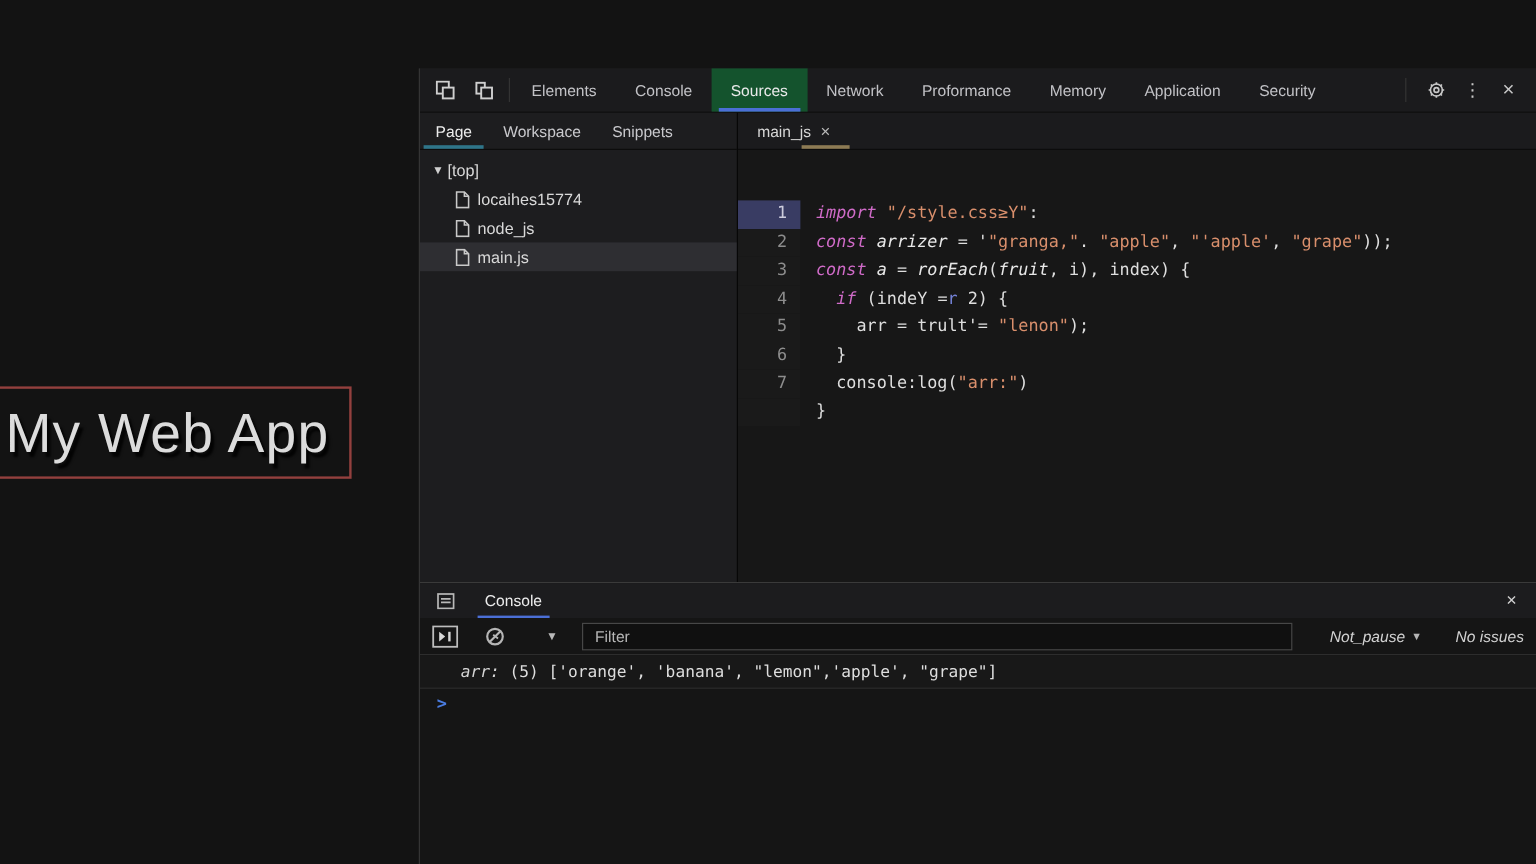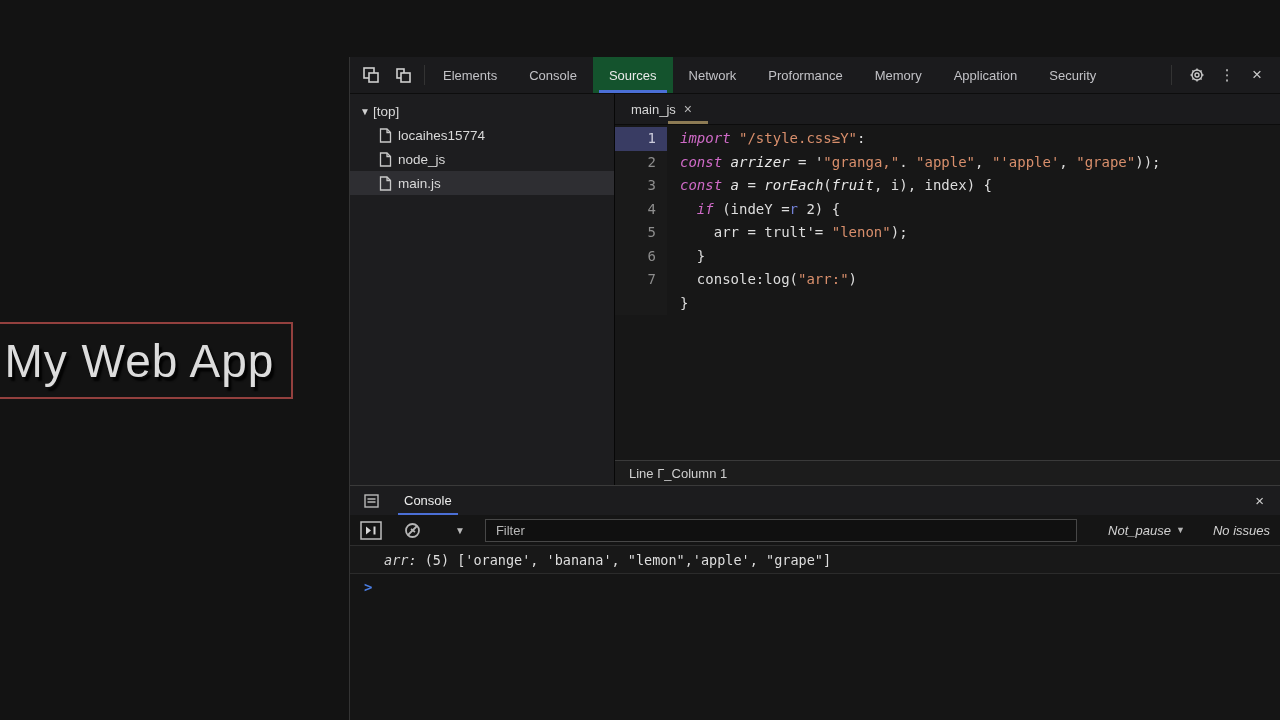--- a/index.html
+++ b/index.html
@@ -42,21 +42,21 @@
   .side-tab.sel::after { content:""; position:absolute; left:3px; right:3px; bottom:0; height:3px; background:#2f7589; }
   .tree { flex:1; padding-top:5px; font-size:13.5px; color:#d9d9d9; overflow:hidden; }
   .tree-row { height:24px; display:flex; align-items:center; cursor:pointer; white-space:nowrap; }
   .tree-row.sel { background:#2e2e32; }
   .tree-caret { width:12px; margin-left:10px; color:#d0d0d0; font-size:10px; }
   .tree-indent { width:29px; flex:0 0 29px; }
   .tree-ficon { width:13px; height:15px; margin-right:6px; flex:0 0 13px; }
   .root-label { margin-left:1px; }
 
   
-  .editor { flex:1; display:flex; flex-direction:column; background:#171717; min-width:0; }
+  .editor { flex:1; display:flex; flex-direction:column; background:#171717; min-width:0;gap:40px; }
   .ed-tabbar { height:31px; flex:0 0 31px; background:#1b1b1d; border-bottom:1px solid #0c0c0c; display:flex; position:relative; }
   .ed-tab { display:flex; align-items:center; gap:8px; padding:0 12px 0 16px; font-size:13px; color:#d6d6d6; cursor:pointer; }
   .ed-tab .x { color:#b9b9b9; font-size:14px; cursor:pointer; }
   .ed-tab-underline { position:absolute; left:53px; bottom:0; width:40px; height:3px; background:#8d7b54; }
   .code { flex:1; font-family:"DejaVu Sans Mono",monospace; font-size:14px; line-height:23.5px; padding-top:2px; overflow:hidden; }
   .code-line { display:flex; }
   .gutter { width:52px; flex:0 0 52px; text-align:right; padding-right:11px; color:#8d8d8d; background:#1a1a1a; }
   .gutter.hl { background:#393c63; color:#ccccdc; }
   .code-text { padding-left:13px; white-space:pre; }
   .seg-kw  { color:#d06bc8; font-style:italic; }
@@ -131,20 +131,25 @@
           </svg>
       </span>
       <span class="tb-icon">⋮</span>
       <span class="tb-icon" style="font-size:17px;">×</span>
     </div>
   </div>
 
   <div class="content">
 
     <div class="sidebar">
+      <div class="side-tabbar" id="side-tabs">
+          <div class="side-tab sel">Page</div>
+          <div class="side-tab">Workspace</div>
+          <div class="side-tab">Snippets</div>
+        </div>
       <div class="tree" id="file-tree">
           <div class="tree-row">
             <span class="tree-caret">▼</span>
             <span class="root-label">[top]</span>
           </div>
           <div class="tree-row">
             <span class="tree-indent"></span>
             <span>
               <svg class="tree-ficon" viewBox="0 0 13 15">
                 <path d="M1.5 1h6.5l3.5 3.5V14h-10z" fill="none" stroke="#c9c9c9" stroke-width="1.3"></path>
@@ -211,23 +216,20 @@
           </div>
           <div class="code-line">
             <div class="gutter">7</div>
             <div class="code-text"><span class="seg-pl">  console:log(</span><span class="seg-str">"arr:"</span><span class="seg-pl">)</span></div>
           </div>
           <div class="code-line">
             <div class="gutter"></div>
             <div class="code-text"><span class="seg-pl">}</span></div>
           </div>
         </div>
-      <div class="statusbar">
-        <span>Line Γ_Column 1</span>
-      </div>
     </div>
   </div>
 
   <div class="drawer">
     <div class="drawer-head">
       <span class="drawer-menu">
         <svg width="16" height="14" viewBox="0 0 16 14">
             <rect x="1" y="1" width="13" height="12" fill="none" stroke="#b9b9b9" stroke-width="1.4"></rect>
             <path d="M3.5 5h8M3.5 8h8" stroke="#b9b9b9" stroke-width="1.4"></path>
           </svg>

